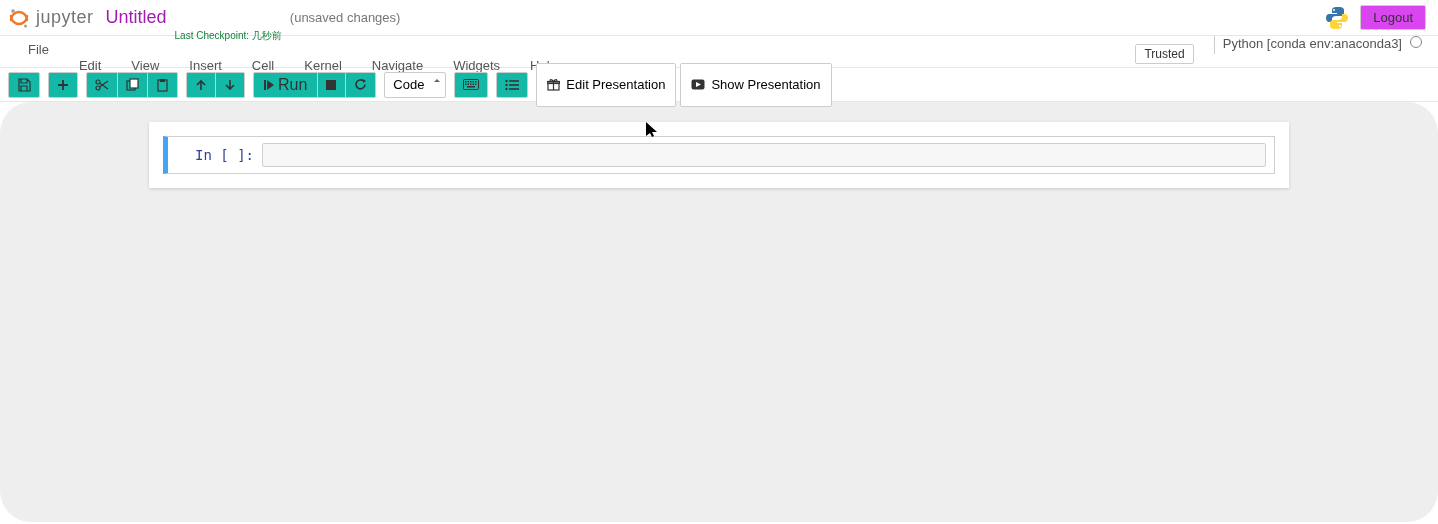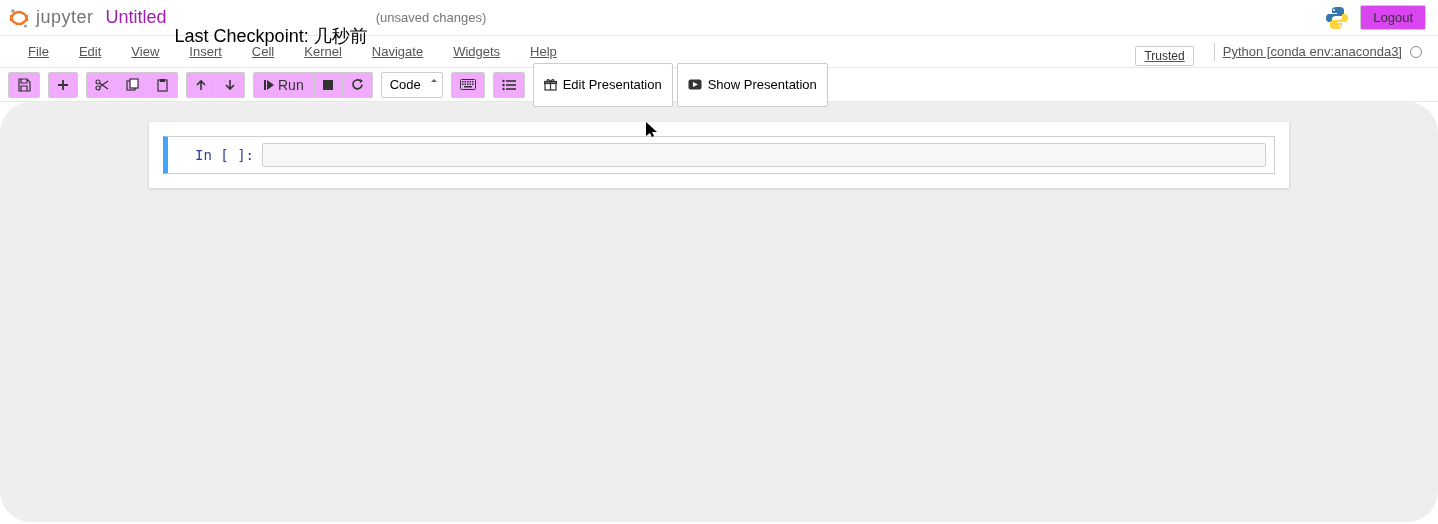--- a/index.html
+++ b/index.html
@@ -28,22 +28,22 @@
     font-size: 18px;
     color: #757575;
     letter-spacing: 0.5px;
   }
   .title {
     font-size: 18px;
     color: #a21caf;
     margin-right: 8px;
   }
   .checkpoint {
-    font-size: 18px;
-    color: #000000;
+    font-size: 10px;
+    color: #15803d;
     margin-right: 8px;
     margin-top: 36px;
   }
   .unsaved {
     font-size: 13px;
     color: #777;
   }
   .header-spacer { flex: 1; }
   .logout-btn {
     border: 1px solid #ccc;
@@ -51,33 +51,32 @@
     color: #333;
     padding: 4px 12px;
     font-size: 13px;
     border-radius: 2px;
     cursor: pointer;
     margin-left: 10px;
   }
   
   .menubar {
     display: flex;
-    align-items: center;
+    align-items: flex-start;
     padding: 0 16px;
     border-bottom: 1px solid #e7e7e7;
     height: 32px;
     font-size: 13px;
     color: #555;
-    text-decoration: underline;
   }
   .menu-item {
     padding: 6px 12px;
     cursor: pointer;
   }
-  .menu-item + .menu-item { margin-left: 6px; }
+  .menu-item + .menu-item { margin-left: 6px; margin-top: 16px; }
   .menubar-spacer { flex: 1; }
   .trusted-badge {
     border: 1px solid #ccc;
     padding: 2px 8px;
     font-size: 12px;
     color: #333;
     background: #fff;
     border-radius: 2px;
     margin-right: 20px;
     cursor: pointer;
@@ -110,29 +109,29 @@
     gap: 4px;
     font-size: 12px;
     color: #333;
   }
   .btn-group {
     display: flex;
     margin-right: 4px;
   }
   .tb-btn {
     border: 1px solid #ccc;
-    background: #f0abfc;
+    background: #14b8a6;
     padding: 4px 8px;
     height: 26px;
     min-width: 28px;
     display: flex;
     align-items: center;
     justify-content: flex-start;
     cursor: pointer;
-    font-size: 14px;
+    font-size: 16px;
     color: #333;
   }
   .btn-group .tb-btn + .tb-btn { border-left: none; }
   .btn-group .tb-btn:first-child { border-top-left-radius: 2px; border-bottom-left-radius: 2px; }
   .btn-group .tb-btn:last-child { border-top-right-radius: 2px; border-bottom-right-radius: 2px; }
   .run-btn { gap: 4px; padding: 4px 10px; }
   .celltype-select {
     border: 1px solid #ccc;
     height: 26px;
     padding: 2px 20px 2px 8px;

